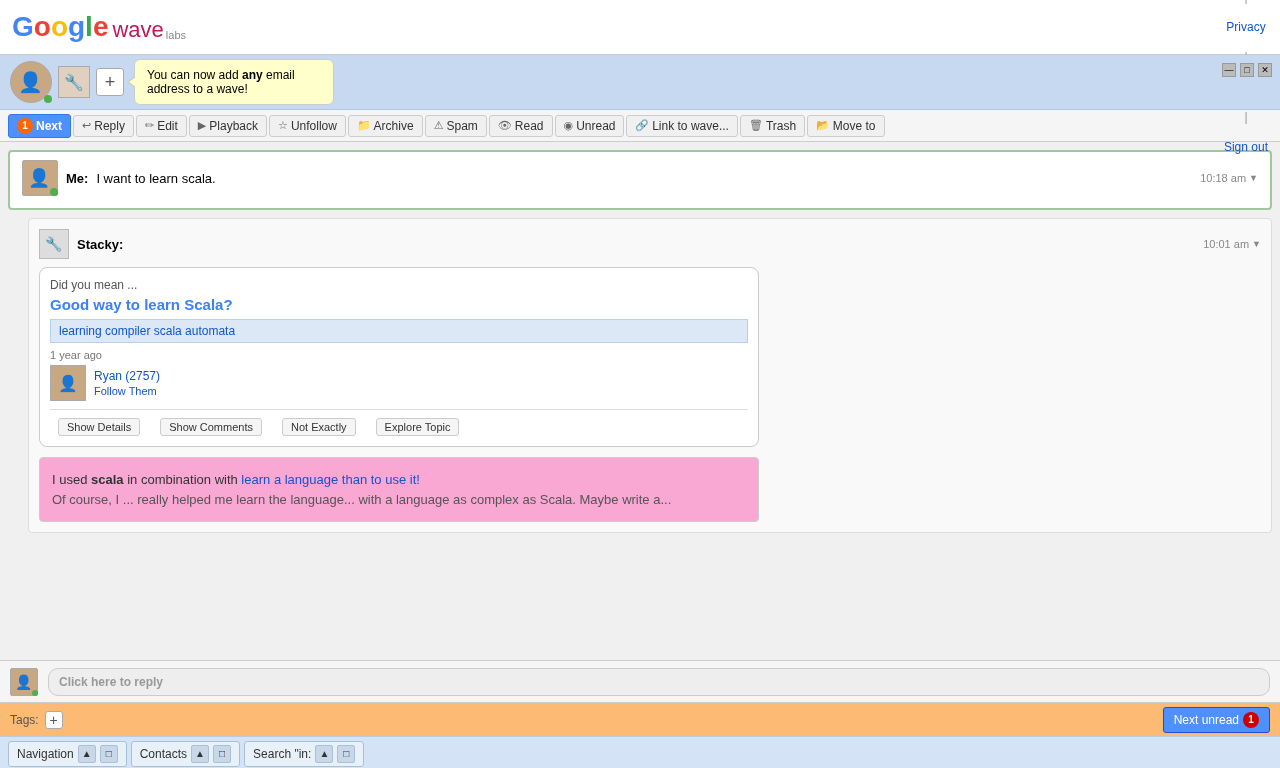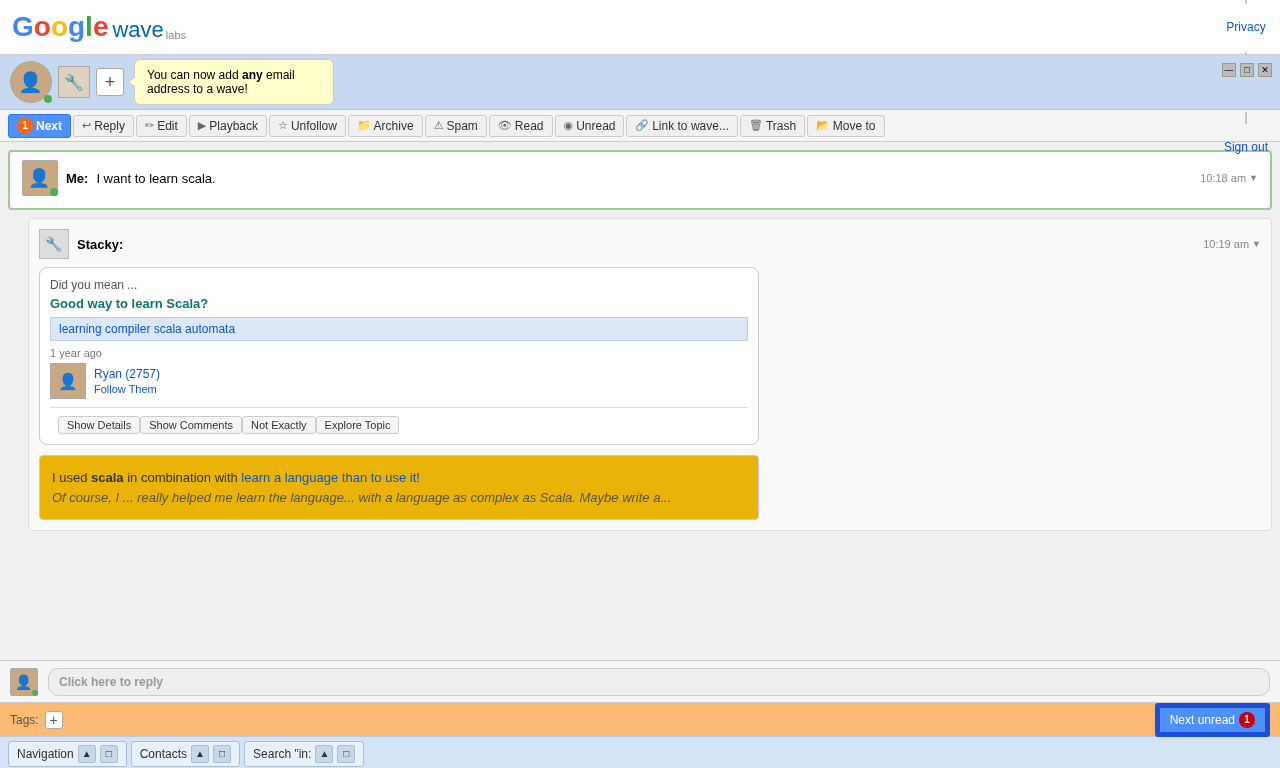--- a/index.html
+++ b/index.html
@@ -24,21 +24,21 @@
       font-weight: bold;
     }
     #logo-google .g { color: #4285f4; }
     #logo-google .o1 { color: #ea4335; }
     #logo-google .o2 { color: #fbbc05; }
     #logo-google .g2 { color: #4285f4; }
     #logo-google .l { color: #34a853; }
     #logo-google .e { color: #ea4335; }
     #logo-wave {
       font-size: 22px;
-      color: #0369a1;
+      color: #be185d;
       margin-left: 4px;
       font-weight: normal;
     }
     #logo-labs {
       font-size: 11px;
       color: #888;
       margin-left: 2px;
       margin-bottom: 2px;
     }
     #header-right {
@@ -232,21 +232,21 @@
     
     .did-you-mean-box {
       border: 1px solid #ccc;
       border-radius: 8px;
       padding: 10px;
       background: #fff;
       max-width: 720px;
       margin-bottom: 10px;
     }
     .dym-header { font-size: 12px; color: #555; margin-bottom: 4px; }
-    .dym-link { color: #0f766e; font-size: 13px; font-weight: bold; text-decoration: none; }
+    .dym-link { color: #3b82f6; font-size: 15px; font-weight: bold; text-decoration: none; }
     .dym-tags {
       background: #dce8f5;
       border: 1px solid #b8d0e8;
       padding: 4px 8px;
       font-size: 12px;
       color: #15c;
       margin: 6px 0;
     }
     .dym-divider { border: none; border-top: 1px solid #ddd; margin: 8px 0; }
     .dym-time { font-size: 11px; color: #777; margin-bottom: 4px; }
@@ -254,44 +254,44 @@
     .dym-avatar {
       width: 36px;
       height: 36px;
       background: #c8a882;
       border: 1px solid #aaa;
       display: flex;
       align-items: center;
       justify-content: center;
       font-size: 16px;
     }
-    .dym-actions { display: flex; gap: 0; margin-top: 4px; padding-left: 8px; }
+    .dym-actions { display: flex; gap: 20px; margin-top: 4px; padding-left: 8px; }
     .dym-action-btn {
       padding: 2px 8px;
       background: #f5f5f5;
       border: 1px solid #ccc;
       border-radius: 3px;
       font-size: 11px;
       cursor: pointer;
       color: #333;
     }
 
     
     .answer-box {
       border: 1px solid #ccc;
       border-radius: 4px;
       padding: 12px;
-      background: #eab308;
+      background: #f9a8d4;
       max-width: 720px;
       font-size: 13px;
       line-height: 1.5;
       color: #333;
     }
     .answer-box a { color: #15c; text-decoration: none; }
-    .answer-text-faded { color: #555; font-style: italic; }
+    .answer-text-faded { color: #555; }
     .stacky-avatar {
       width: 30px;
       height: 30px;
       background: #ddd;
       border: 1px solid #bbb;
       display: flex;
       align-items: center;
       justify-content: center;
       font-size: 14px;
       flex-shrink: 0;
@@ -339,21 +339,21 @@
       display: flex;
       align-items: center;
       justify-content: center;
       font-size: 14px;
       cursor: pointer;
       color: #555;
     }
     #next-unread-btn {
       background: #4d90fe;
       color: #fff;
-      border: 5px solid #1d4ed8;
+      border: 1px solid #1d4ed8;
       border-radius: 3px;
       padding: 4px 10px;
       font-size: 12px;
       cursor: pointer;
       display: flex;
       align-items: center;
       gap: 4px;
     }
     .unread-badge {
       background: #c00;
@@ -546,21 +546,21 @@
     </div>
   </div>
 
   <div class="stacky-container">
     <div class="stacky-header">
       <div style="display:flex;align-items:center;gap:8px;">
         <div class="stacky-avatar">🔧</div>
         <span style="font-weight:bold;">Stacky:</span>
       </div>
       <div class="msg-time">
-        <span>10:19 am</span>
+        <span>10:01 am</span>
         <span style="font-size:9px;">▼</span>
       </div>
     </div>
 
     <div class="did-you-mean-box">
       <div class="dym-header">Did you mean ...</div>
       <a class="dym-link">Good way to learn Scala?</a>
       <div class="dym-tags">learning compiler scala automata</div>
       <div class="dym-time">1 year ago</div>
       <div class="dym-user-area">

